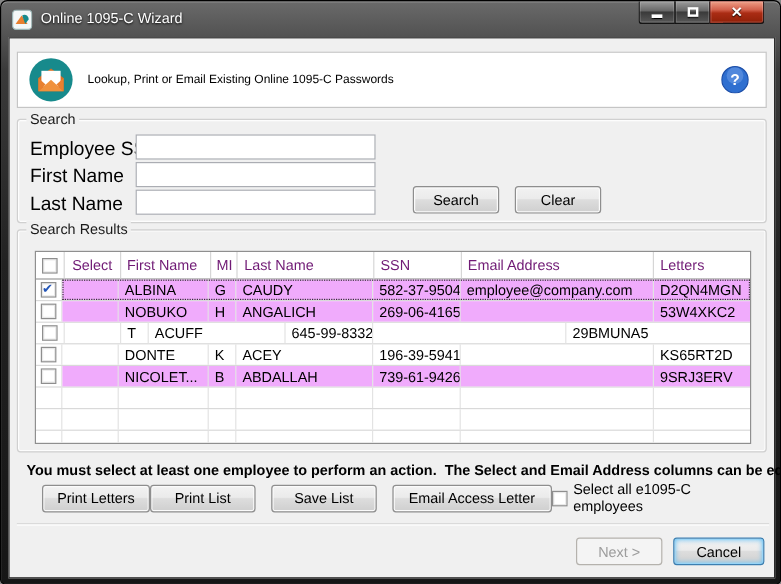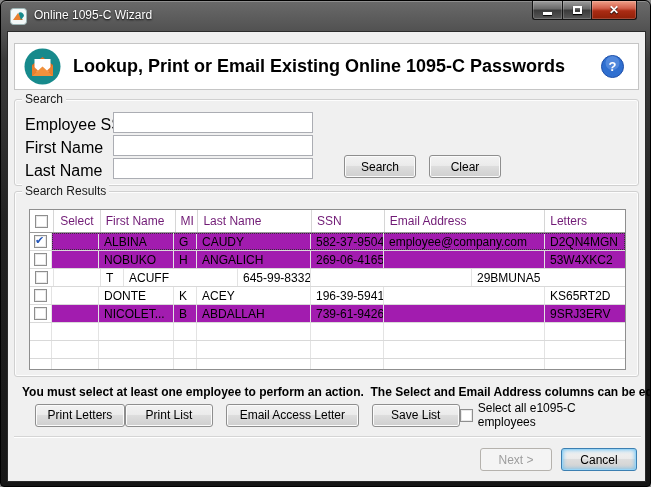--- a/index.html
+++ b/index.html
@@ -35,21 +35,21 @@
   .client {
     position:absolute; left:6px; top:30px; width:639px; height:451px;
     background:#f0f0f0; border:1px solid #2a2a2a;
   }
   
   .banner {
     position:absolute; left:6px; top:11px; width:625px; height:47px;
     background:#fff; border:1px solid #c5c5c5; display:flex; align-items:center;
   }
   .env-icon { width:37px; height:37px; margin-left:9px; flex:0 0 auto; }
-  .banner-title { font-size:18px; font-weight:bold; color:#000; margin-left:12px; flex:1; }
+  .banner-title { font-size:10px; font-weight:normal; color:#000; margin-left:12px; flex:1; }
   .help-btn { width:23px; height:23px; margin-right:14px; flex:0 0 auto; cursor:pointer; }
   
   .groupbox {
     position:absolute; border:1px solid #d0d0d0; border-radius:3px;
     box-shadow:inset 0 0 0 1px #fdfdfd;
   }
   .groupbox-label {
     position:absolute; top:-8px; left:7px; background:#f0f0f0; padding:0 3px;
     font-size:12px; color:#1a1a1a;
   }
@@ -88,21 +88,21 @@
   .c-check { width:24px; justify-content:center; padding-left:0; }
   .c-select{ width:47px; }
   .c-first { width:75px; }
   .c-mi    { width:23px; }
   .c-last  { width:114px; }
   .c-ssn   { width:73px; }
   .c-email { width:161px; }
   .c-pass  { width:80px; border-right:none; }
   .hdr-select { justify-content:center; padding-left:0; }
   .row-cells { display:flex; flex:1; }
-  .row-yellow .row-cells .cell { background:#a21caf; }
+  .row-yellow .row-cells .cell { background:#f0abfc; }
   .row-focused .row-cells { outline:1px dotted #333; outline-offset:-1px; }
   .checkbox {
     width:13px; height:13px; background:#fff; border:1px solid #8e8e8e;
     box-shadow:inset 0 0 0 1px #e9e9e9; position:relative; cursor:pointer;
   }
   .checkbox.checked::after {
     content:"✔"; position:absolute; left:0px; top:-2px; font-size:11px; color:#2456b8;
   }
   
   .note { position:absolute; left:14px; top:353px; font-size:12px; font-weight:bold; color:#000; white-space:pre; }
@@ -309,22 +309,22 @@
           </div>
         </div>
       </div>
     </div>
 
     <div class="note">You must select at least one employee to perform an action.  The Select and Email Address columns can be edited.</div>
 
     <div class="action-row">
       <button class="btn btn-printletters">Print Letters</button>
       <button class="btn btn-printlist">Print List</button>
+      <button class="btn btn-savelist">Save List</button>
       <button class="btn btn-emailletter">Email Access Letter</button>
-      <button class="btn btn-savelist">Save List</button>
       <div class="selectall">
         <span class="checkbox"></span>
         <span class="selectall-label">Select all e1095-C employees</span>
       </div>
     </div>
 
     <div class="divider"></div>
 
     <div class="wizard-btns">
       <button class="btn btn-next disabled" disabled="">Next &gt;</button>

